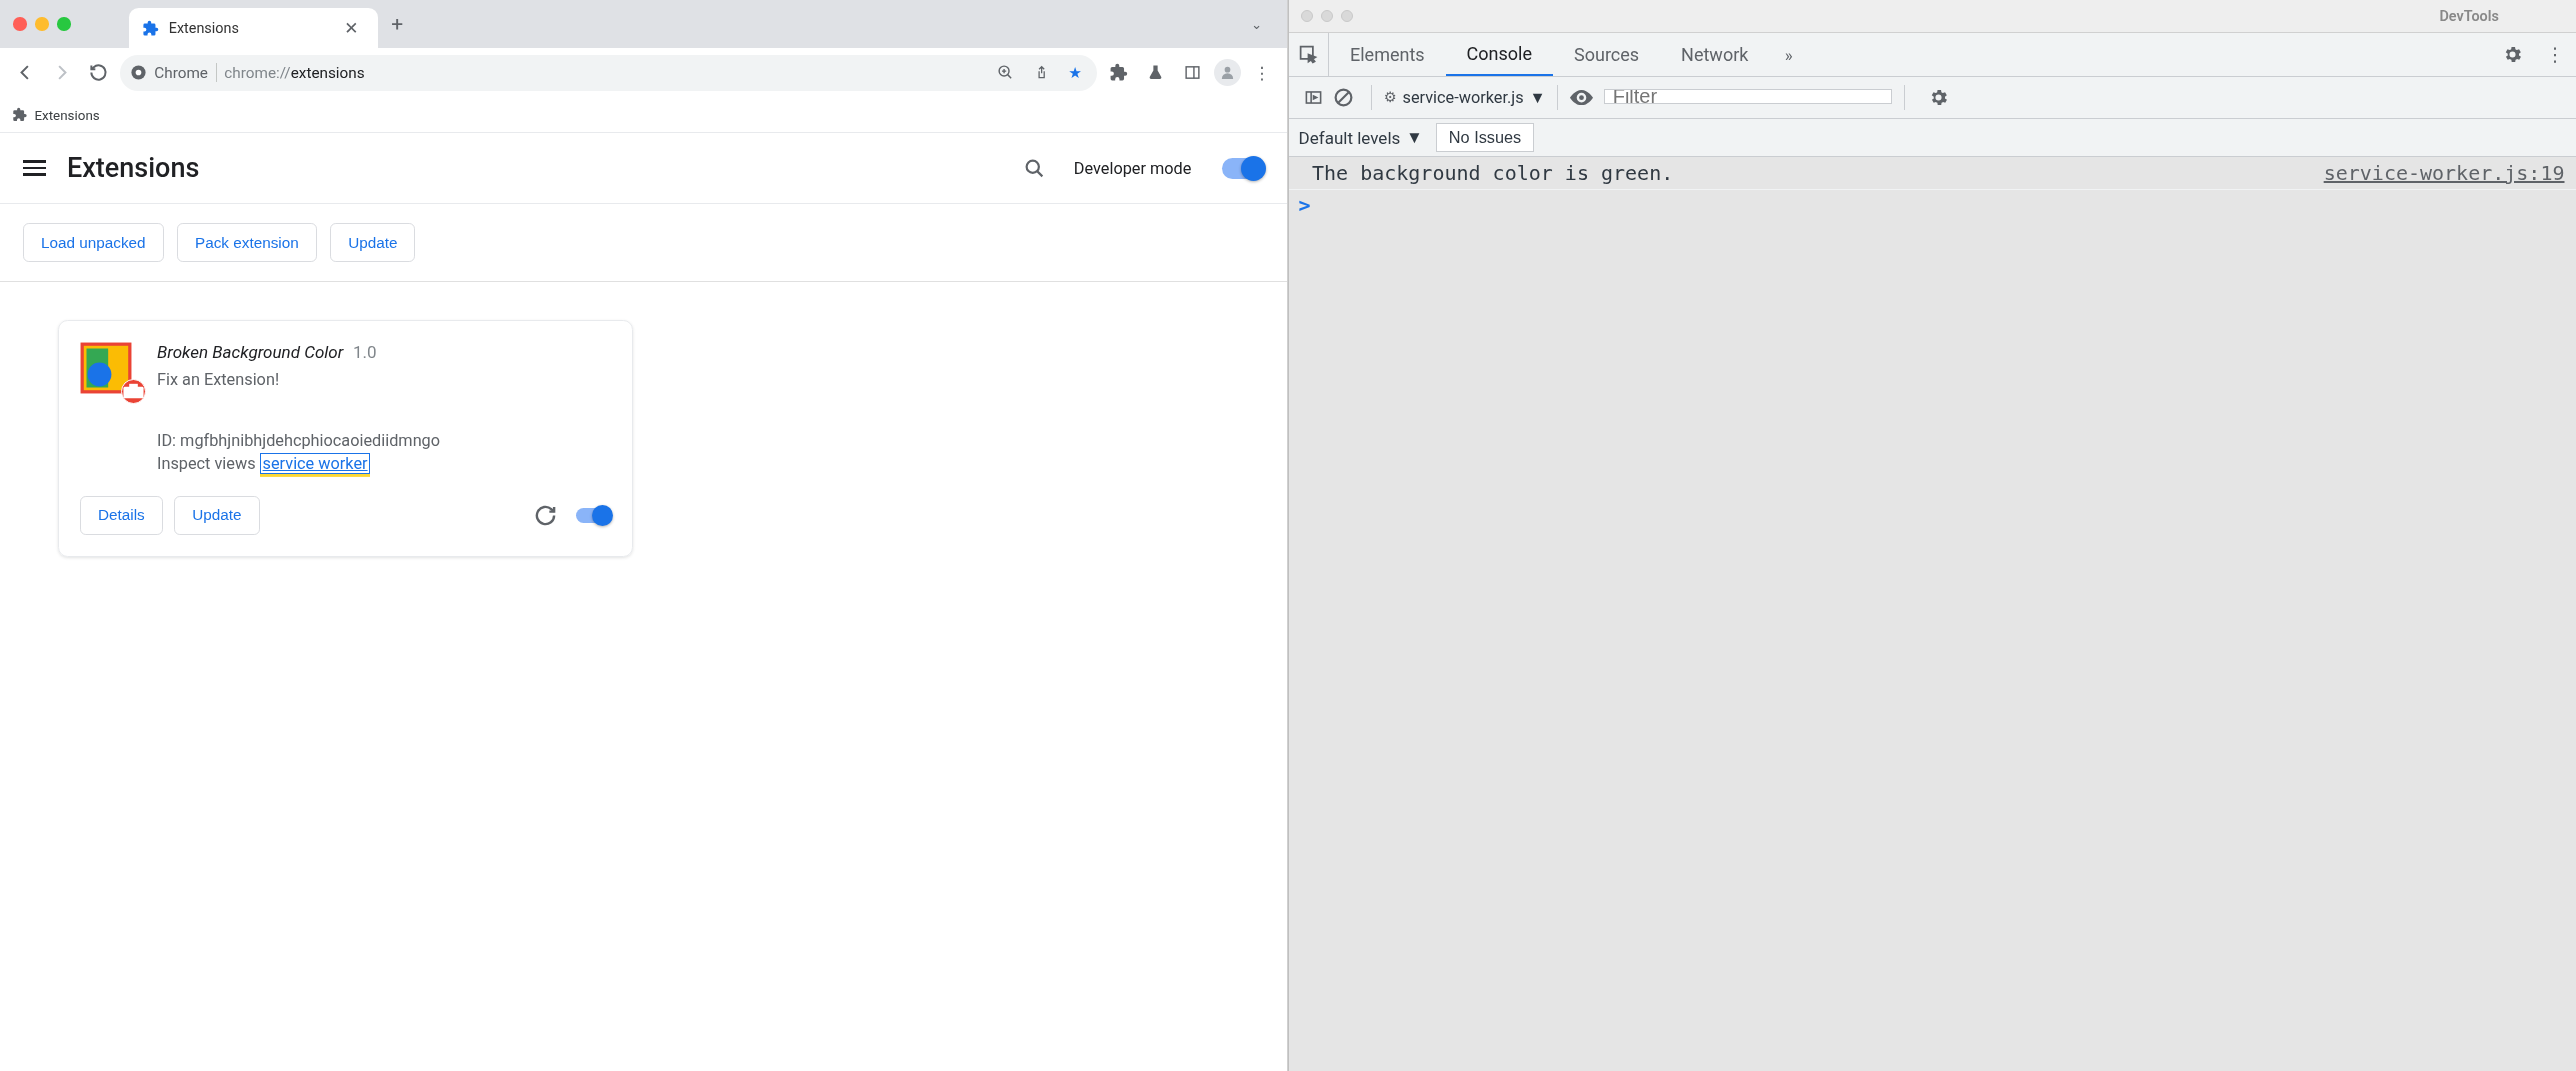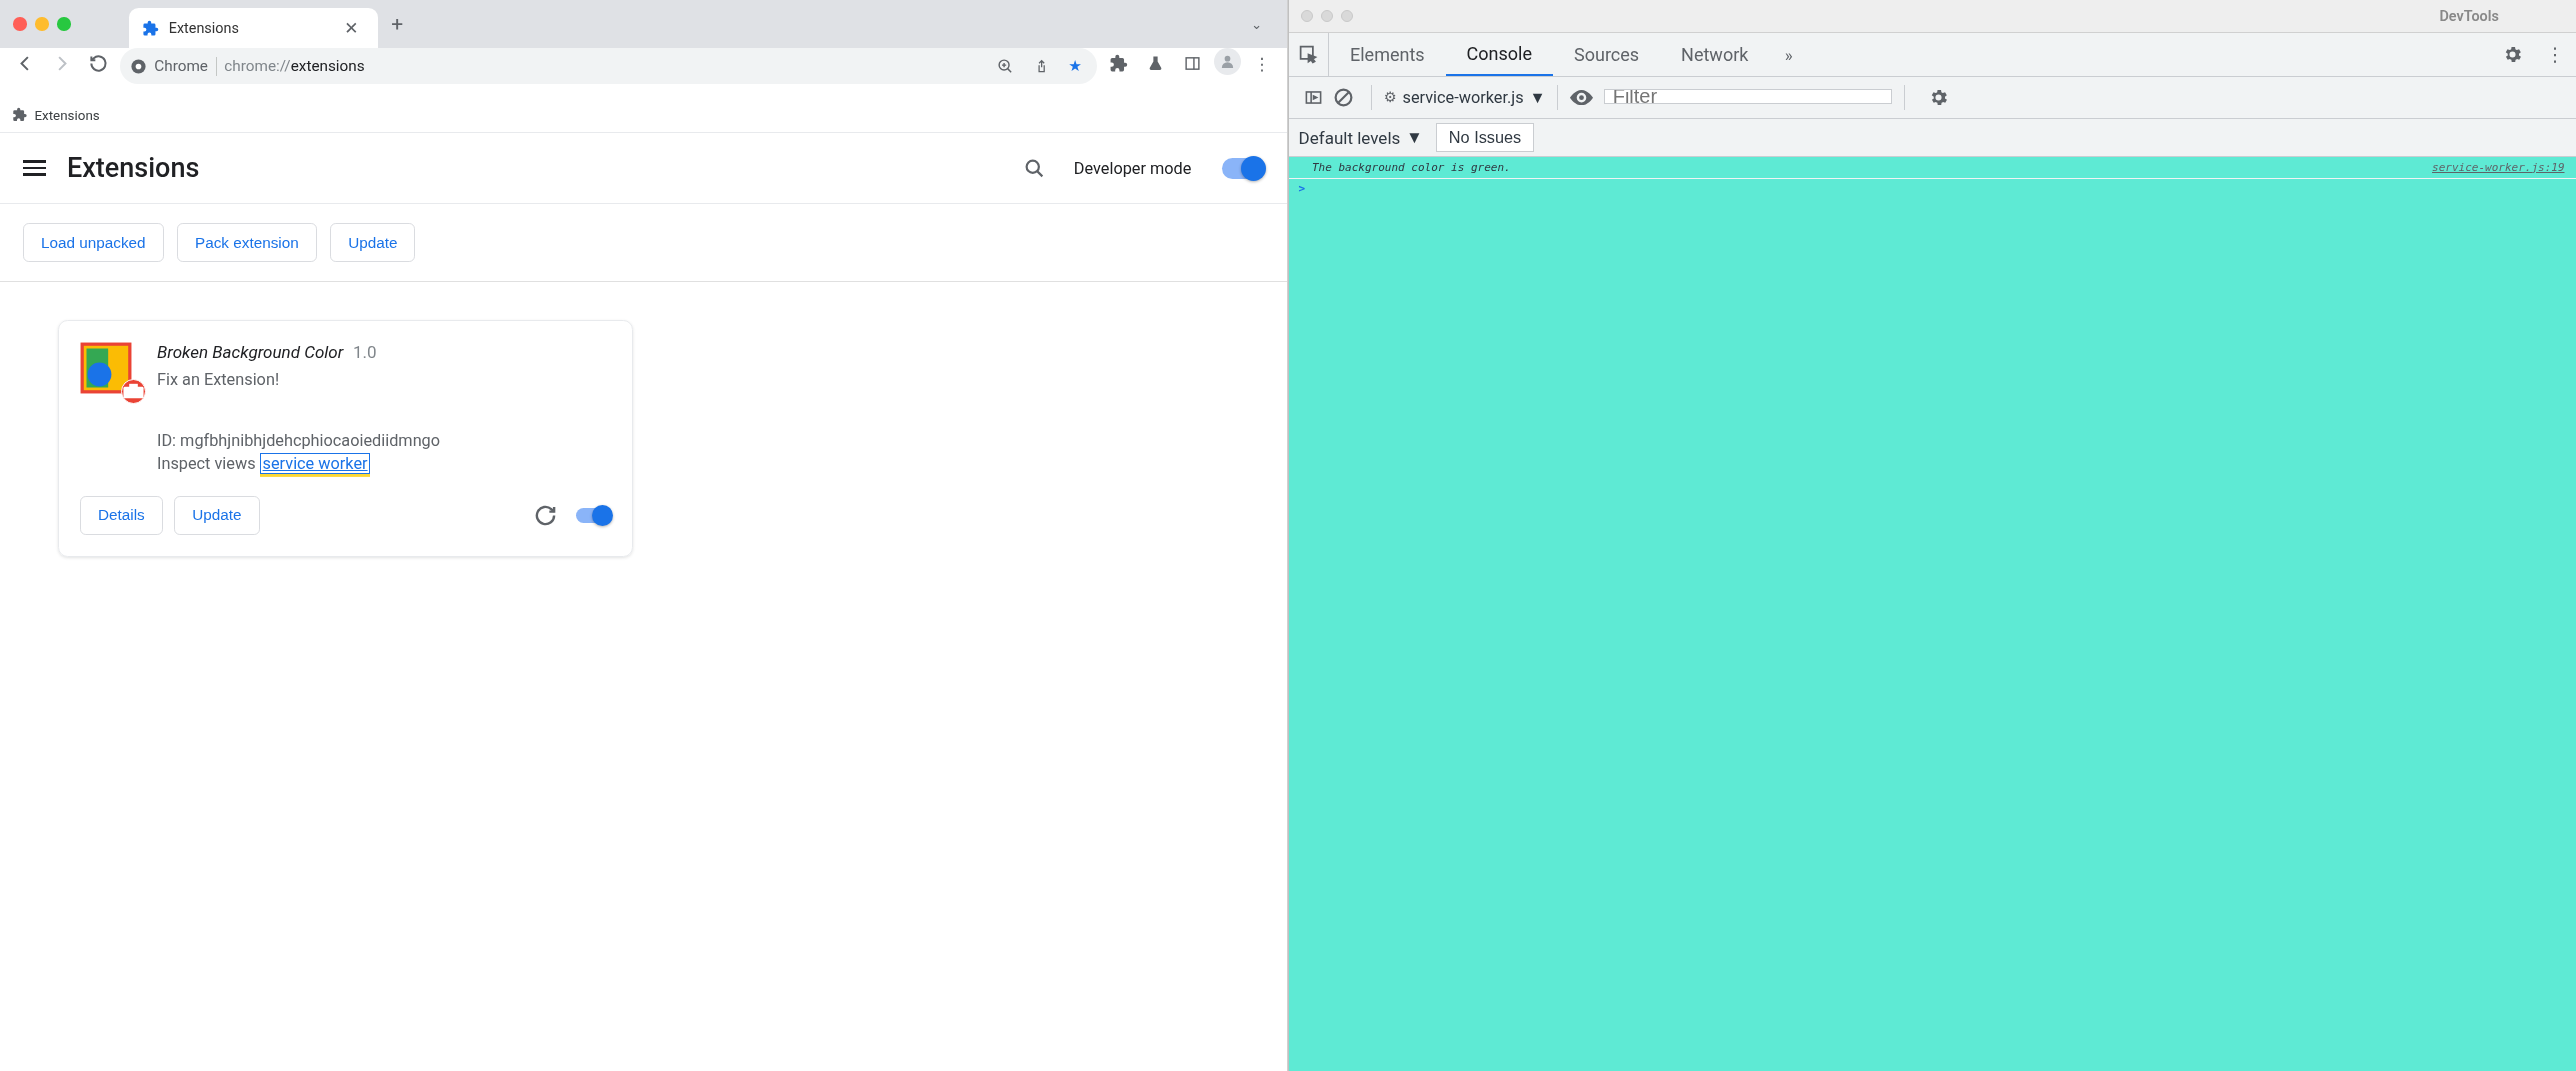--- a/index.html
+++ b/index.html
@@ -46,20 +46,21 @@
   .tab .favicon { width:17px; height:17px; color:#1a73e8; }
   .tab-title { font-size:14.4px; color:#333; flex:1; }
   .tab-close { font-size:17px; color:#5f6368; padding:0 5.8px; cursor:pointer;}
   .new-tab { margin-left:13.4px; font-size:21px; color:#5f6368; cursor:pointer; }
   .tab-strip .spacer { flex:1; }
   .tab-strip .chev { color:#5f6368; font-size:13.4px; padding:5.8px 11.5px; cursor:pointer;}
   .toolbar {
     height: 50px;
     background:#fff;
     display:flex;
+    align-items:center;
     padding: 0 9.6px;
     gap: 5.8px;
     border-bottom:1px solid #fff;
   }
   .tb-btn { width:31px; height:31px; display:flex; align-items:center; justify-content:center; color:#5f6368; font-size:17px; cursor:pointer; border-radius:50%;}
   .tb-btn.disabled { color:#bdc1c6; }
   .omnibox {
     flex:1;
     background:#f1f3f4;
     border-radius: 19px;
@@ -202,21 +203,21 @@
     height:38px;
     background:#f1f3f4;
     display:flex;
     align-items:center;
     gap:13.4px;
     padding:0 9.6px;
     border-bottom:1px solid #cacdd1;
   }
   .dt-levels { font-size:17px; color:#303942; display:flex; align-items:center; gap:5.8px; cursor:pointer;}
   .dt-issues { border:1px solid #cacdd1; background:#fff; padding:3.8px 11.5px; font-size:16.3px; color:#303942; cursor:pointer;}
-  .dt-console { flex:1; background:#5eead4; font-family: Menlo, Consolas, monospace; font-size:11px;font-style:italic; }
+  .dt-console { flex:1; background:#e5e5e5; font-family: Menlo, Consolas, monospace; font-size:20px; }
   .dt-row { display:flex; padding:3.8px 11.5px 3.8px 23px; border-bottom:1px solid #f1f3f4;}
   .dt-msg { flex:1; color:#303942; white-space:pre;}
   .dt-src { color:#5f6368; text-decoration:underline; cursor:pointer;}
   .dt-prompt { color:#1a73e8; font-weight:bold; padding:3.8px 9.6px;}
   svg { display:block; }
 </style>
 </head>
 <body>
 
 <div class="chrome-window">

